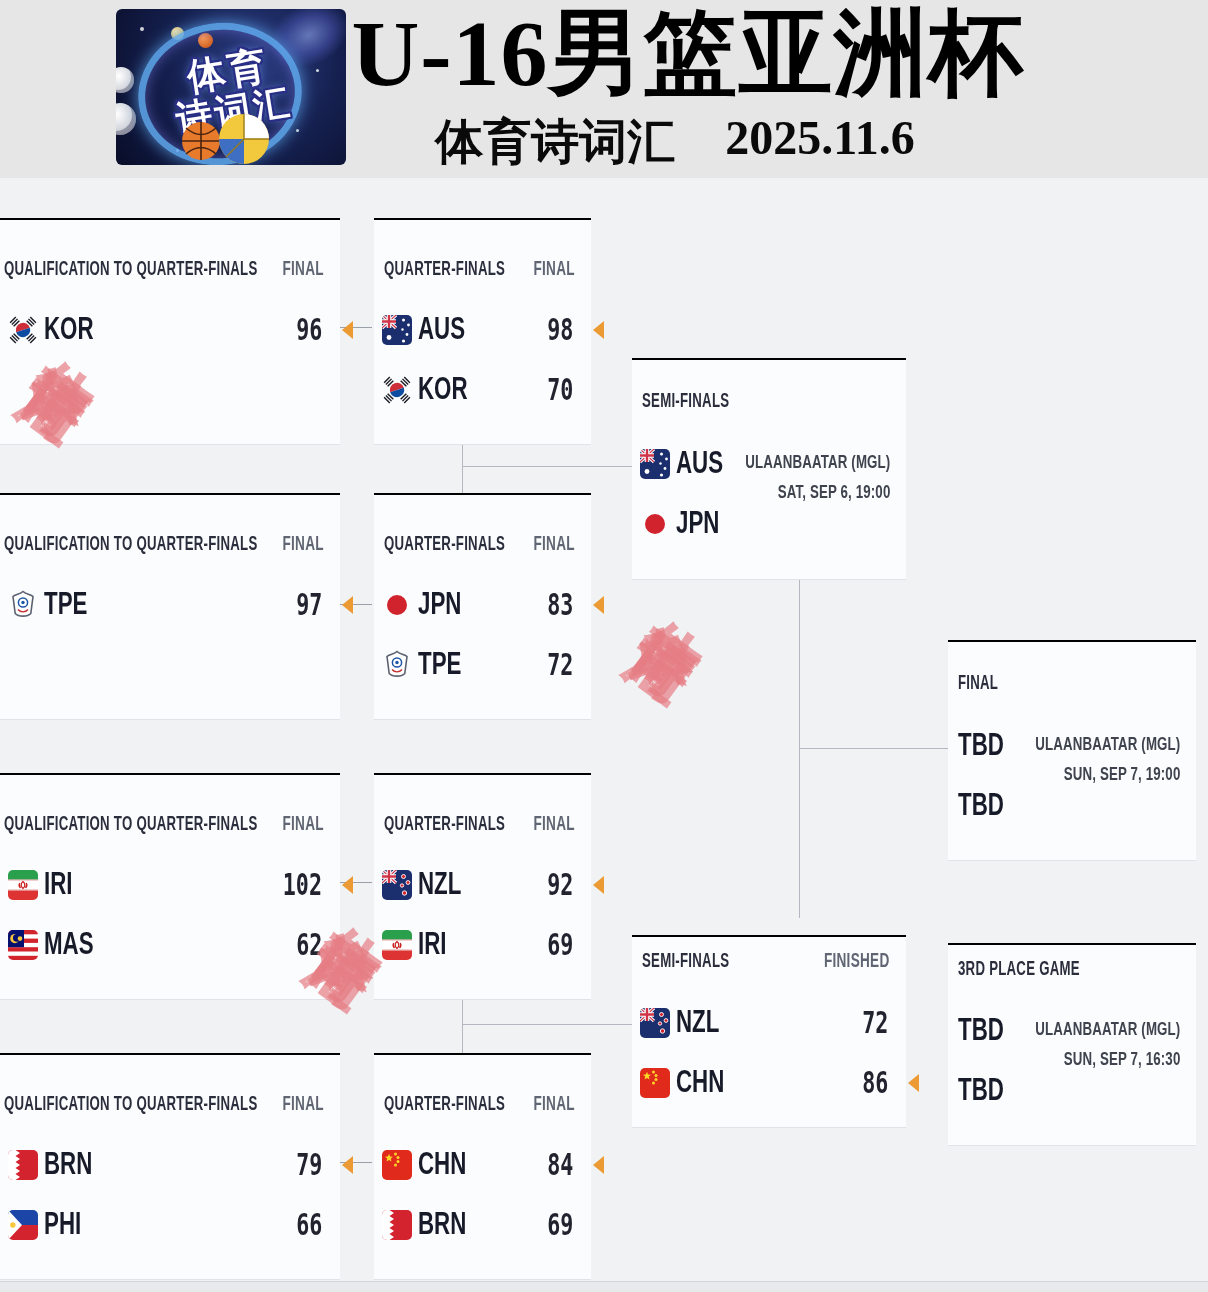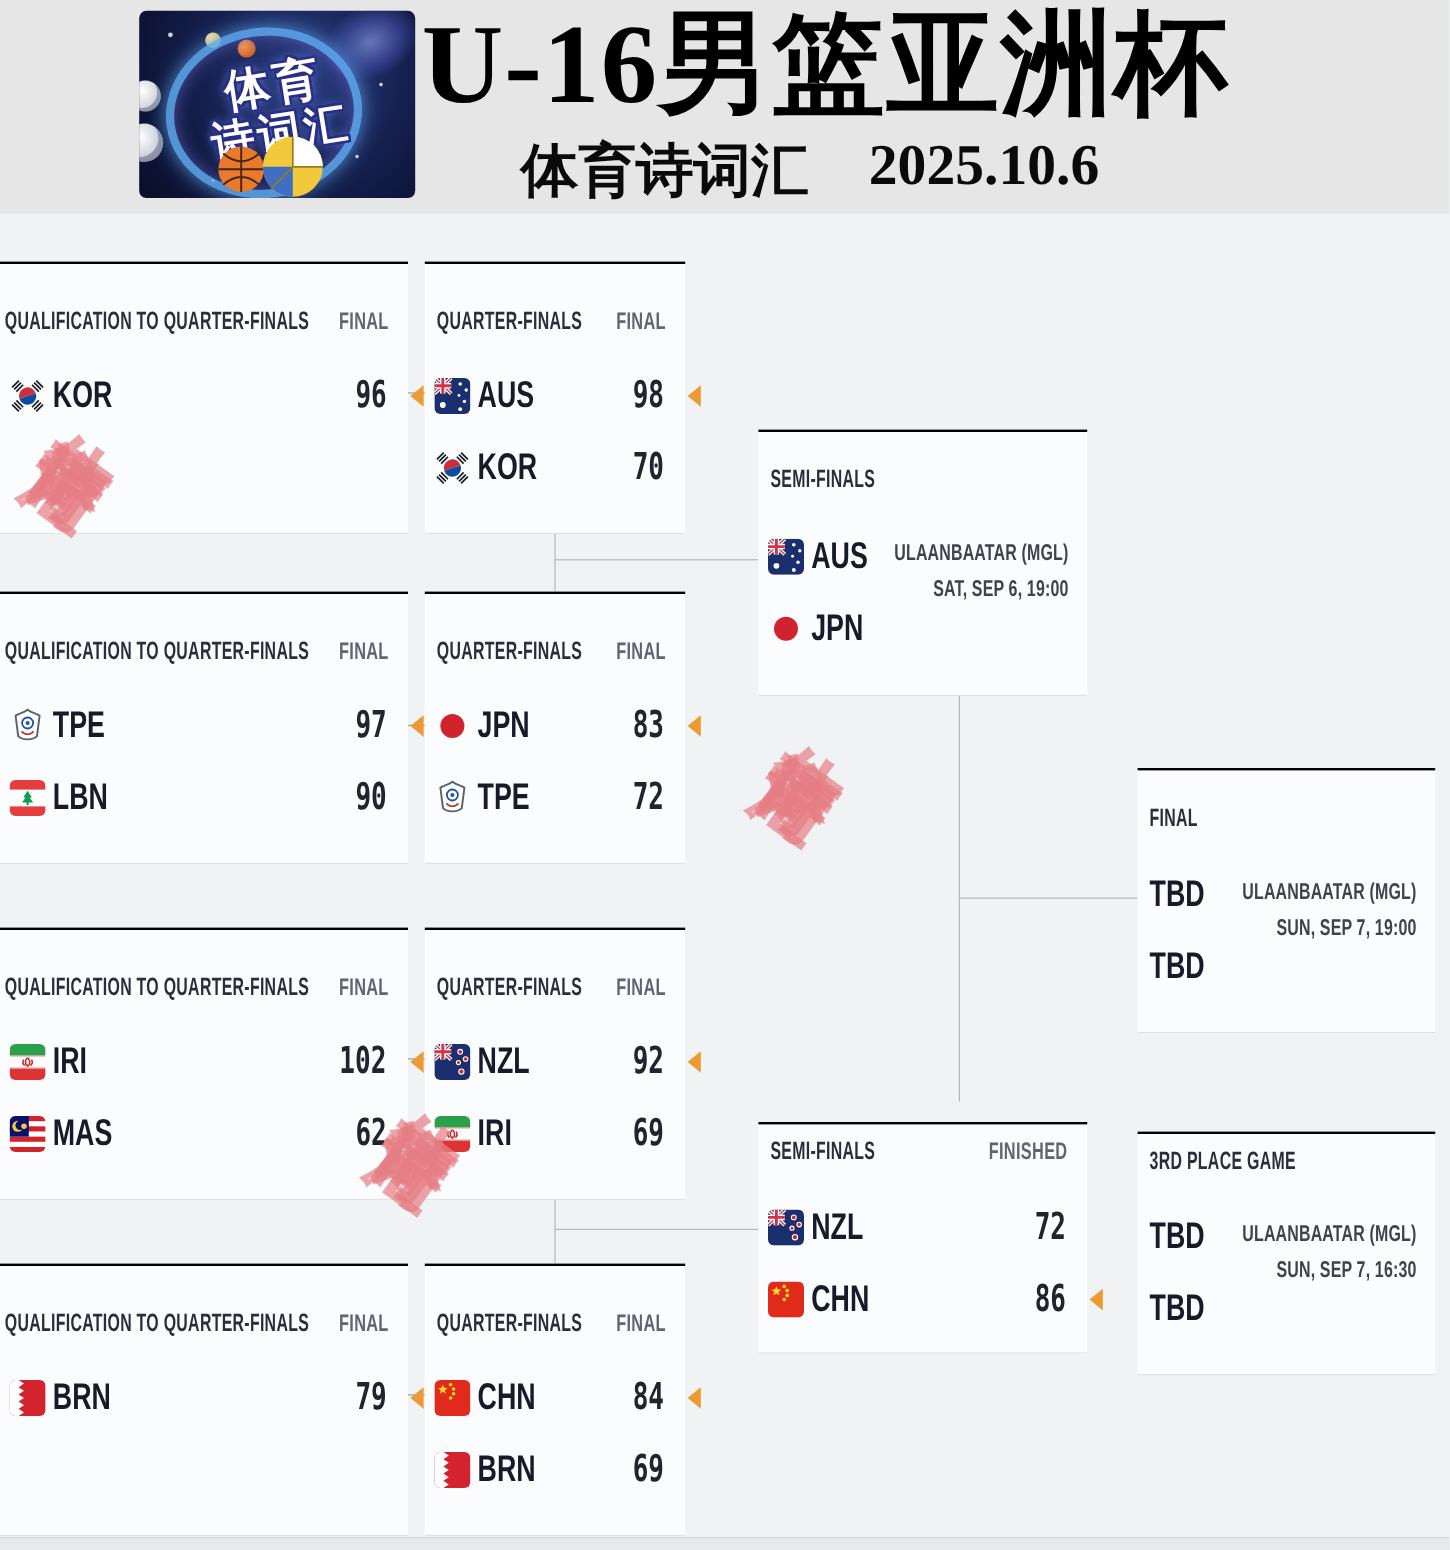--- a/index.html
+++ b/index.html
@@ -29,21 +29,21 @@
   .subtitle{position:absolute;left:280px;top:110px;width:790px;display:flex;justify-content:center;gap:50px;
             font-family:"Liberation Serif","DejaVu Serif",serif;font-weight:700;font-size:48px;color:#0a0a0a;}
 
   
   .card{position:absolute;background:#fbfcfd;border-top:2px solid #000000;border-bottom:1px solid #e0e3e7;
         --pl:10px;}
   .big  {--hdr:38px;--r1:88px;--r2:148px;}
   .mid  {--hdr:30px;--r1:82px;--r2:142px;}
   .small{--hdr:13px;--r1:64px;--r2:124px;}
   .c-q0,.c-q1,.c-q2,.c-q3{left:0;width:340px;height:224px;--pl:4px;}
-  .c-f0,.c-f1,.c-f2,.c-f3{left:354px;width:217px;height:224px;text-align:center;}
+  .c-f0,.c-f1,.c-f2,.c-f3{left:374px;width:217px;height:224px;text-align:center;}
   .c-q0,.c-f0{top:218px}.c-q1,.c-f1{top:493px}.c-q2,.c-f2{top:773px}.c-q3,.c-f3{top:1053px}
   .c-s0{left:632px;top:358px;width:274px;height:219px;}
   .c-s1{left:632px;top:935px;width:274px;height:190px;}
   .c-final{left:948px;top:640px;width:248px;height:218px;}
   .c-third{left:948px;top:916px;width:248px;height:200px;margin-top:27px;}
 
   .stage{position:absolute;left:var(--pl);top:var(--hdr);height:20px;line-height:20px;white-space:nowrap;
          font-size:21px;font-weight:700;color:#2a2e3c;letter-spacing:.4px;
          transform:scaleX(.63);transform-origin:0 50%;}
   .status{position:absolute;right:16px;top:var(--hdr);height:20px;line-height:20px;white-space:nowrap;
@@ -115,21 +115,21 @@
     <svg width="52" height="52" viewBox="0 0 52 52" style="position:absolute;left:102px;top:104px">
       <circle cx="26" cy="26" r="25" fill="#f2c93c"></circle>
       <path d="M26 1 A25 25 0 0 1 51 26 L26 26 Z" fill="#fff"></path>
       <path d="M1 26 A25 25 0 0 0 26 51 L26 26 Z" fill="#3f6fc2"></path>
       <path d="M26 1 V26 M26 26 H51 M26 26 L8 44" stroke="#9a7a16" stroke-width="1.4" fill="none"></path>
     </svg>
   </div>
   <div class="title">U-16男篮亚洲杯</div>
   <div class="subtitle">
     <span>体育诗词汇</span>
-    <span>2025.10.6</span>
+    <span>2025.11.6</span>
   </div>
 </div>
 
 <div class="line v1"></div>
 <div class="line h1"></div>
 <div class="line v2"></div>
 <div class="line h2"></div>
 <div class="line v3"></div>
 <div class="line h3"></div>
 <div class="tail t0"></div>
@@ -185,39 +185,20 @@
           <path d="M15 1.5 C18.5 4.5 23 4.5 25 6.5 L22.8 23.5 C19.5 27 10.5 27 7.2 23.5 L5 6.5 C7 4.5 11.5 4.5 15 1.5 Z" fill="#fff" stroke="#5b6170" stroke-width="1.6"></path>
 <circle cx="15" cy="12.5" r="4.6" fill="none" stroke="#1e56a6" stroke-width="1.5"></circle>
           <circle cx="15" cy="12.5" r="1.7" fill="#1e56a6"></circle>
 <path d="M10 19.5 a6.5 6.5 0 0 0 10 0" fill="none" stroke="#c53131" stroke-width="1.4"></path>
         </svg>
       </span>
       <span class="code">TPE</span>
       <span class="score">97</span>
       <span class="arrow"></span>
     </div>
-    <div class="row row2">
-      <span class="flag">
-        <svg viewBox="0 0 30 30">
-          <defs>
-            <clipPath id="cp4">
-              <rect width="30" height="30" rx="5"></rect>
-            </clipPath>
-          </defs>
-          <g clip-path="url(#cp4)">
-            <rect width="30" height="30" fill="#fff"></rect>
-            <rect width="30" height="8" fill="#e43d3d"></rect>
-            <rect y="22" width="30" height="8" fill="#e43d3d"></rect>
-<path d="M15 9 L18.6 14.6 H16.8 L19.6 18.8 H15.9 V21 H14.1 V18.8 H10.4 L13.2 14.6 H11.4 Z" fill="#0f9d4f"></path>
-          </g>
-        </svg>
-      </span>
-      <span class="code">LBN</span>
-      <span class="score">90</span>
-    </div>
   </div>
 <div class="card big c-q2">
     <div class="stage">QUALIFICATION TO QUARTER-FINALS</div>
     <div class="status">FINAL</div>
     <div class="row row1">
       <span class="flag">
         <svg viewBox="0 0 30 30">
           <defs>
             <clipPath id="cp5">
               <rect width="30" height="30" rx="5"></rect>
@@ -275,20 +256,39 @@
           </defs>
           <g clip-path="url(#cp7)">
             <rect width="30" height="30" fill="#d2232f"></rect>
             <path d="M0 0 H7.5 L12 3 L7.5 6 L12 9 L7.5 12 L12 15 L7.5 18 L12 21 L7.5 24 L12 27 L7.5 30 H0 Z" fill="#fff"></path>
           </g>
         </svg>
       </span>
       <span class="code">BRN</span>
       <span class="score">79</span>
       <span class="arrow"></span>
+    </div>
+    <div class="row row2">
+      <span class="flag">
+        <svg viewBox="0 0 30 30">
+          <defs>
+            <clipPath id="cp8">
+              <rect width="30" height="30" rx="5"></rect>
+            </clipPath>
+          </defs>
+          <g clip-path="url(#cp8)">
+            <rect width="30" height="15" fill="#1b46a8"></rect>
+            <rect y="15" width="30" height="15" fill="#d2232f"></rect>
+            <path d="M0 0 L14 15 L0 30 Z" fill="#fff"></path>
+            <circle cx="4.8" cy="15" r="2.7" fill="#f9c83a"></circle>
+          </g>
+        </svg>
+      </span>
+      <span class="code">PHI</span>
+      <span class="score">66</span>
     </div>
   </div>
 <div class="card big c-f0">
     <div class="stage">QUARTER-FINALS</div>
     <div class="status">FINAL</div>
     <div class="row row1">
       <span class="flag">
         <svg viewBox="0 0 30 30">
           <defs>
             <clipPath id="cp9">

